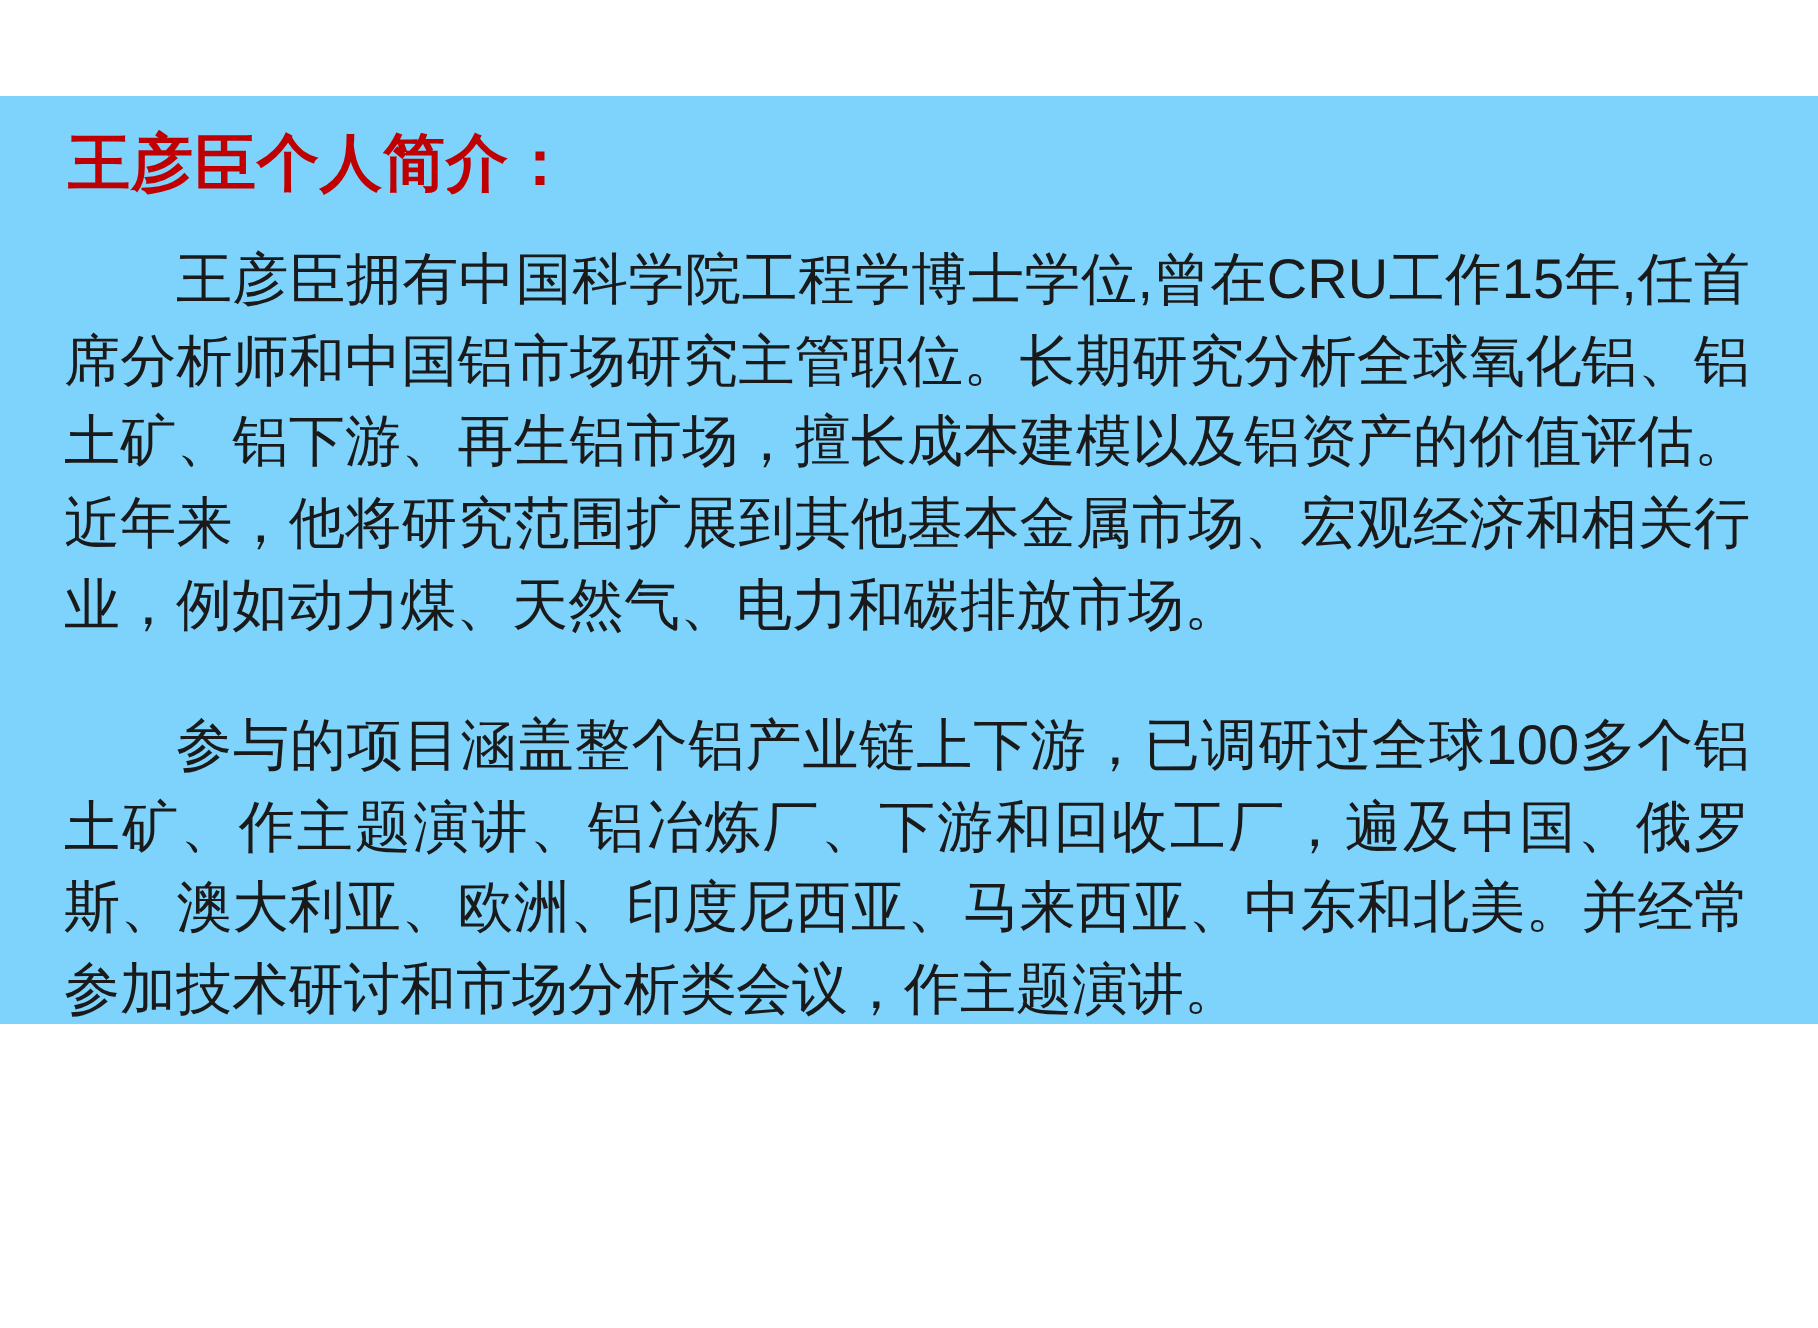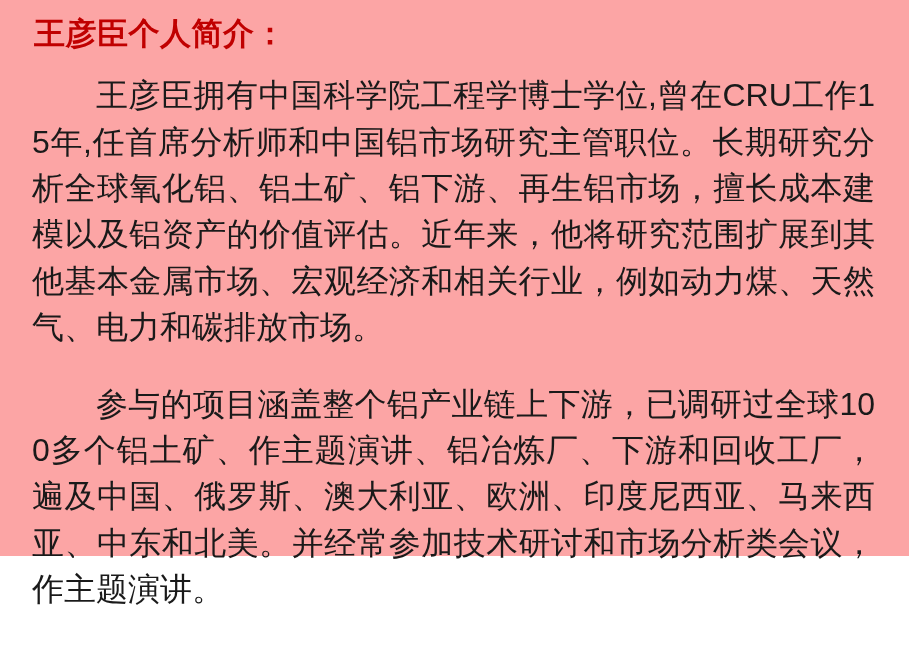--- a/index.html
+++ b/index.html
@@ -9,36 +9,37 @@
   }
   body {
     width: 909px;
     height: 664px;
     overflow: hidden;
     font-family: "Liberation Sans", "DejaVu Sans", sans-serif;
   }
   .page {
     position: relative;
     width: 909px;
-    height: 556px;
+    height: 464px;
     box-sizing: border-box;
     padding: 14px 30px 0 30px;
-    background: #fca5a5;
+    background: #7dd3fc;
+    margin-top: 48px;
   }
   .doc-title {
     font-size: 31px;
     font-weight: bold;
     color: #c00000;
     letter-spacing: 0.5px;
     line-height: 1.3;
     margin: 0 0 18px 0;
     padding-left: 4px;
   }
   .body-block {
-    font-size: 32px;
+    font-size: 28px;
     color: #1a1a1a;
     line-height: 1.45;
     text-align: justify;
     text-justify: inter-ideograph;
     margin: 0 0 30px 0;
     padding: 0 4px 0 2px;
     text-indent: 2em;
     word-break: break-all;
   }
   .body-block:last-child {

